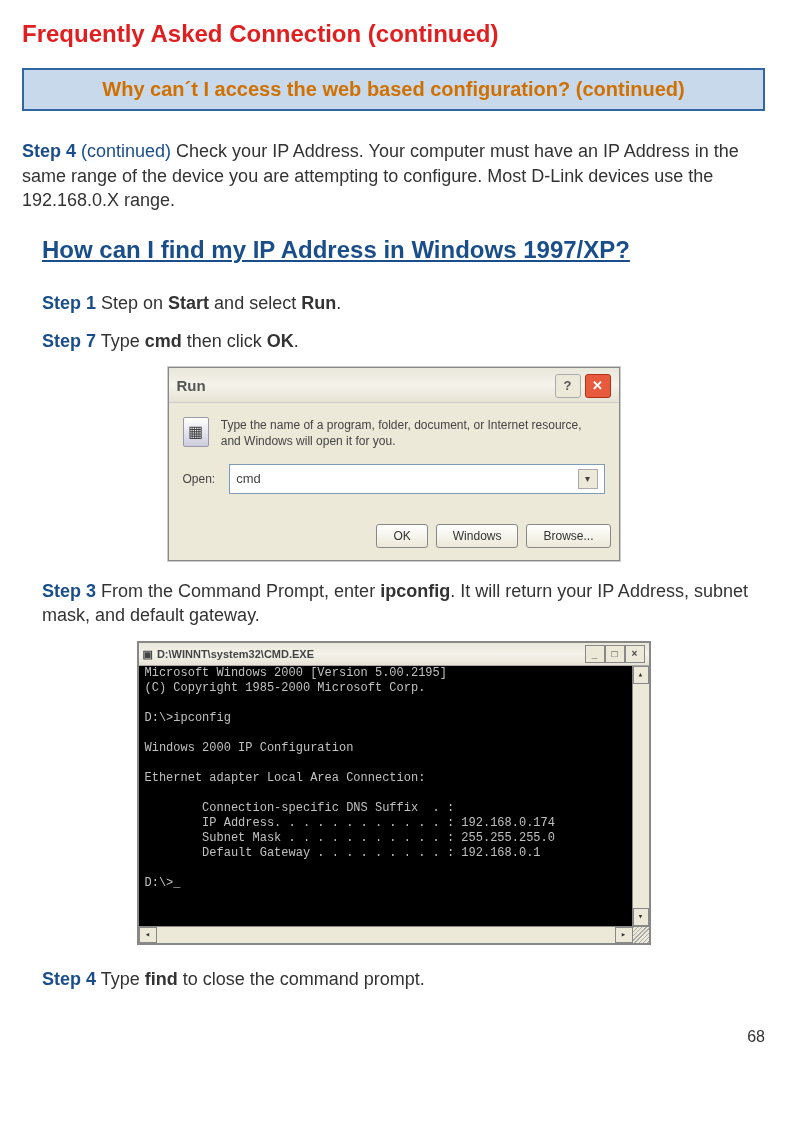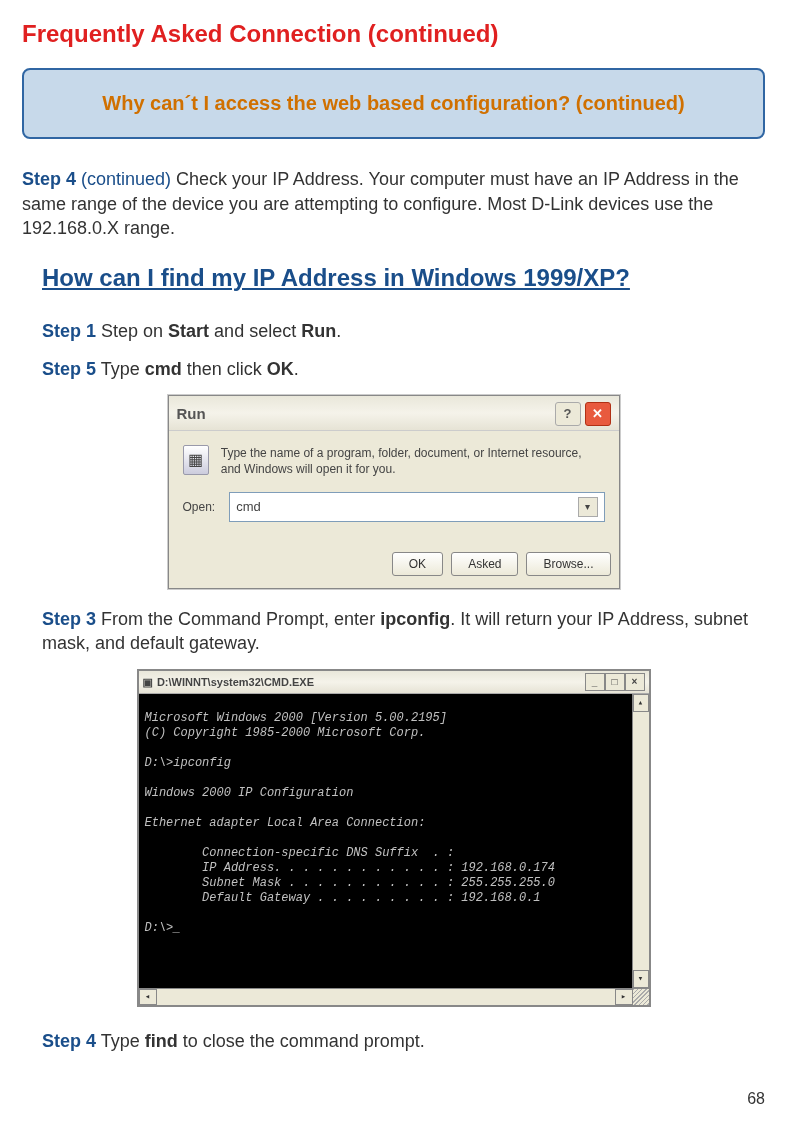--- a/index.html
+++ b/index.html
@@ -18,22 +18,22 @@
     font-weight: bold;
     margin: 0 0 18px 0;
   }
   .blue-box {
     border: 2px solid #3066A3;
     background: #C7D9EA;
     text-align: center;
     font-weight: bold;
     color: #D07000;
     font-size: 20px;
-    padding: 20px 4px;
-    border-radius: 8px;
+    padding: 6px 4px;
+    border-radius: 0;
     margin: 0 0 28px 0;
   }
   .step-label { font-weight: bold; color: #1A4E8A; }
   .continued { font-weight: normal; color: #1A4E8A; }
   .bodytext { color: #333; }
   p { margin: 0 0 14px 0; }
   h2.subhead {
     color: #1A4E8A;
     font-size: 24px;
     font-weight: bold;
@@ -133,25 +133,24 @@
   .winbtn { width:18px; height:16px; background:#ECE9D8; border:1px solid #888; display:flex;align-items:center;justify-content:center; font-size:10px;}
   .cmd-inner {
     display:flex;
     background:#000;
   }
   .cmd-body {
     flex:1;
     background:#000;
     color:#C0C0C0;
     white-space: pre;
-    padding: 17px 6px;
+    padding: 0 6px;
     line-height: 1.25;
     min-height: 260px;
     overflow:hidden;
-    font-style:italic;
   }
   .vscroll {
     width:16px;
     background:#ECE9D8;
     border-left:1px solid #888;
     display:flex; flex-direction:column; justify-content:space-between;
   }
   .vscroll .arr { height:16px; background:#ECE9D8; border:1px solid #888; display:flex;align-items:center;justify-content:center;font-size:9px;}
   .hscroll {
     height:16px;
@@ -167,28 +166,28 @@
 <body>
 
 <h1 class="title">Frequently Asked Connection (continued)</h1>
 
 <div class="blue-box">Why can´t I access the web based configuration? (continued)</div>
 
 <p>
   <span class="step-label">Step 4</span><span class="continued"> (continued) </span><span class="bodytext">Check your IP Address. Your computer must have an IP Address in the same range of the device you are attempting to configure. Most D-Link devices use the 192.168.0.X range.</span>
 </p>
 
-<h2 class="subhead">How can I find my IP Address in Windows 1999/XP?</h2>
+<h2 class="subhead">How can I find my IP Address in Windows 1997/XP?</h2>
 
 <p class="indent">
   <span class="step-label">Step 1</span><span> Step on </span><span class="bold">Start</span><span> and select </span><span class="bold">Run</span><span>.</span>
 </p>
 
 <p class="indent">
-  <span class="step-label">Step 5</span><span> Type </span><span class="bold">cmd</span><span> then click </span><span class="bold">OK</span><span>.</span>
+  <span class="step-label">Step 7</span><span> Type </span><span class="bold">cmd</span><span> then click </span><span class="bold">OK</span><span>.</span>
 </p>
 
 <div class="run-dialog">
   <div class="run-title">
     <span>Run</span>
     <div class="title-icons">
       <div class="helpbtn">?</div>
       <div class="closebtn">✕</div>
     </div>
   </div>
@@ -200,21 +199,21 @@
     <div class="run-open-row">
       <span>Open:</span>
       <div class="run-input">
         <span>cmd</span>
         <span class="dropdown-arrow">▾</span>
       </div>
     </div>
   </div>
   <div class="run-buttons">
     <button>OK</button>
-    <button>Asked</button>
+    <button>Windows</button>
     <button>Browse...</button>
   </div>
 </div>
 
 <p class="indent">
   <span class="step-label">Step 3</span><span> From the Command Prompt, enter </span><span class="bold">ipconfig</span><span>. It will return your IP Address, subnet mask, and default gateway.</span>
 </p>
 
 <div class="cmd-window">
   <div class="cmd-title">

